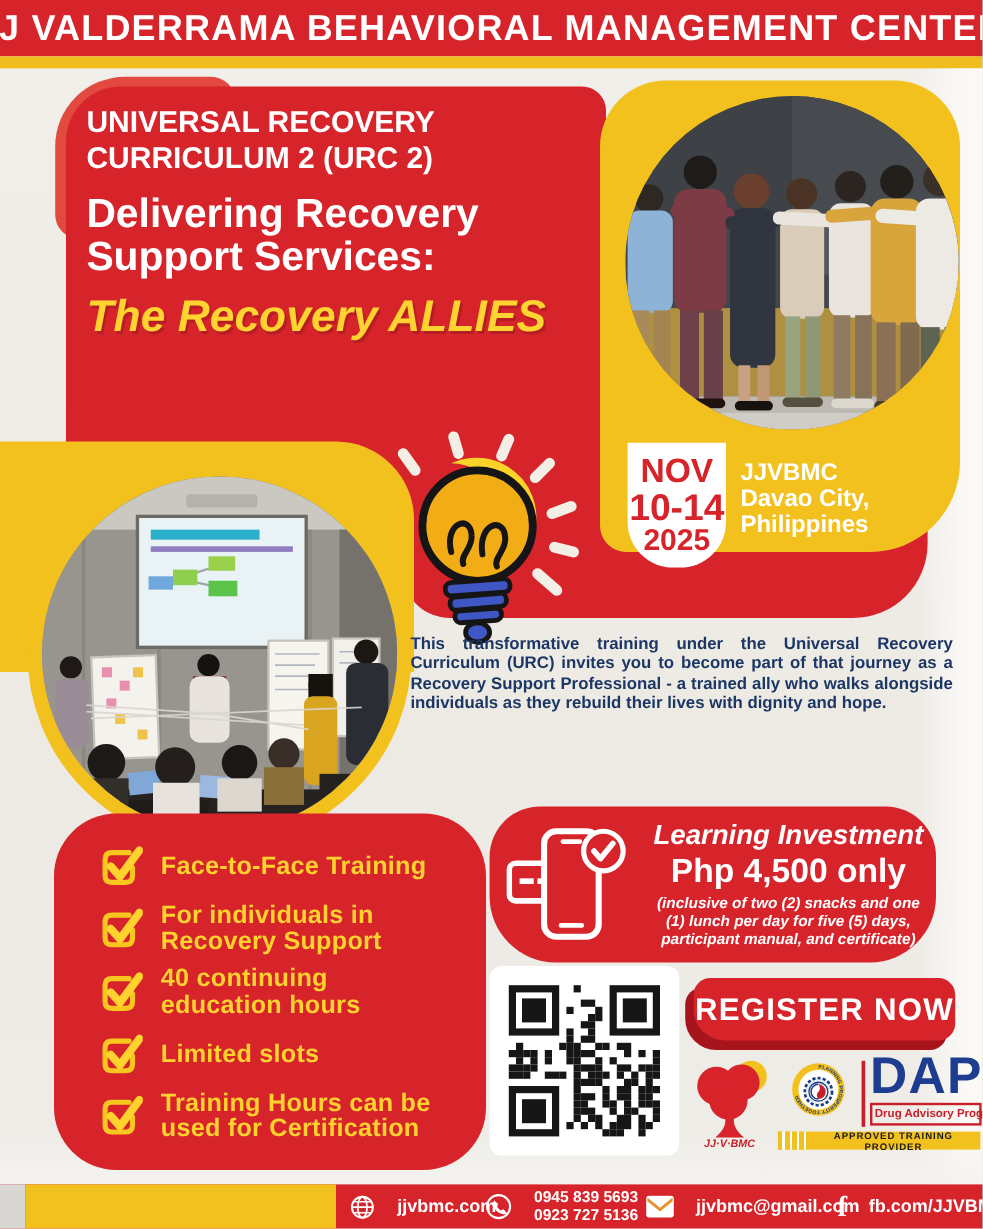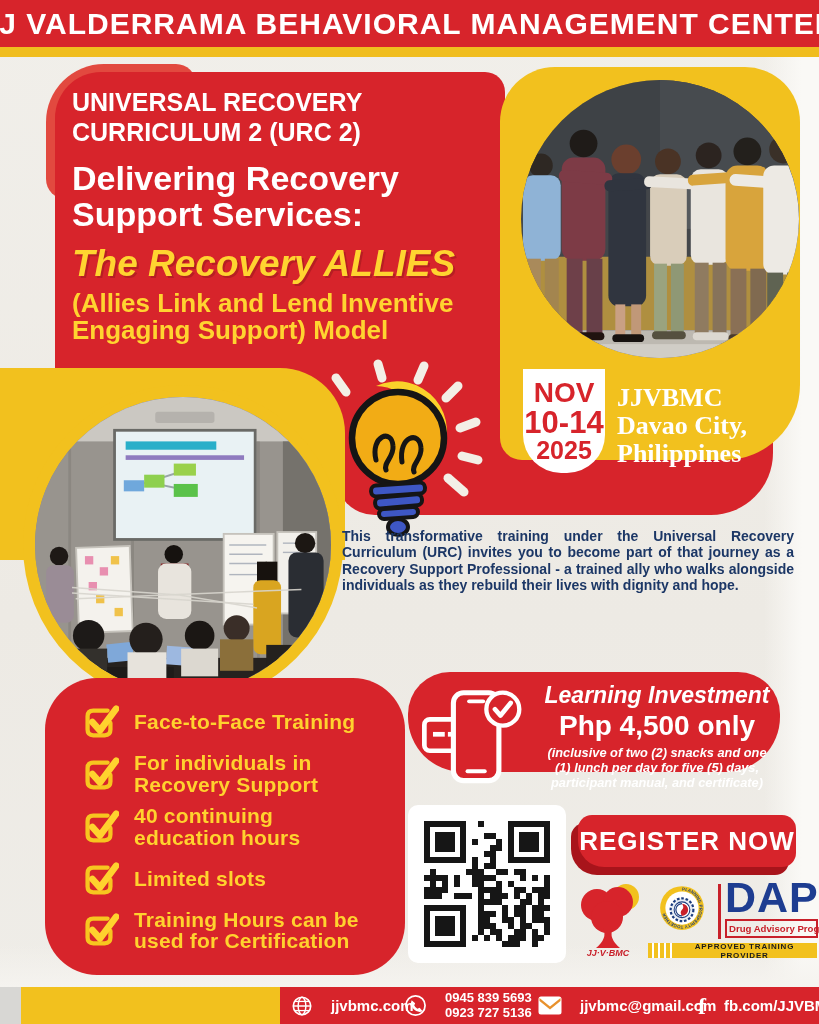--- a/index.html
+++ b/index.html
@@ -31,42 +31,42 @@
   .hero-program{font-size:25px;font-weight:bold;line-height:1.18;white-space:pre-line;}
   .hero-title{margin-top:13px;font-size:34px;font-weight:bold;line-height:1.07;white-space:pre-line;}
   .hero-highlight{margin-top:10px;font-size:37px;font-weight:bold;font-style:italic;color:#FFD430;
                   text-shadow:2px 2px 0 rgba(120,20,20,.35);}
   .hero-expansion{margin-top:5px;font-size:26px;font-weight:bold;line-height:1.05;color:#FFD430;white-space:pre-line;}
 
   
   .nov-pill{left:523px;top:369px;width:82px;height:104px;background:#fff;border-radius:0 0 38px 38px;
             display:flex;flex-direction:column;align-items:center;justify-content:center;color:#D7242B;font-weight:bold;line-height:1.0;}
   .nov-pill .m{font-size:28px;}.nov-pill .d{font-size:31px;}.nov-pill .y{font-size:25px;}
-  .venue{left:617px;top:384px;width:170px;color:#fff;font-weight:bold;font-size:26px;line-height:1.08;white-space:pre-line;font-family:Liberation Serif, serif;}
+  .venue{left:617px;top:384px;width:170px;color:#fff;font-weight:bold;font-size:20px;line-height:1.08;white-space:pre-line;}
 
   
   .bulb{left:312px;top:356px;}
 
   
   .blob-left{left:0;top:368px;width:345px;height:192px;background:#F2C11E;border-radius:0 65px 0 0;}
   .photo-room{left:23px;top:385px;width:296px;height:296px;border-radius:50%;overflow:hidden;border:12px solid #F2C11E;background:#8d8a85;}
 
   
   .description{left:342px;top:528px;width:452px;margin:0;color:#1C3766;font-size:14px;font-weight:bold;
                line-height:1.17;text-align:justify;}
 
   
   .features{left:45px;top:678px;width:360px;height:297px;background:#D7242B;border-radius:52px;
             padding:24px 10px 0 34px;box-sizing:border-box;}
   .feature-row{display:flex;align-items:center;gap:15px;margin-bottom:10px;}
   .feature-row .txt{color:#FFD22E;font-size:21px;font-weight:bold;line-height:1.03;white-space:pre-line;letter-spacing:.2px;}
   .check-icon{flex:0 0 40px;height:40px;}
 
   
-  .investment{left:408px;top:672px;width:372px;height:100px;background:#D7242B;border-radius:42px 42px 55px 55px;
+  .investment{left:408px;top:672px;width:372px;height:130px;background:#D7242B;border-radius:42px 42px 55px 55px;
               display:flex;align-items:flex-start;padding:8px 10px 0 14px;box-sizing:border-box;color:#fff;gap:20px;}
   .inv-text{flex:1;text-align:center;margin-top:2px;}
   .inv-heading{font-size:23px;font-weight:bold;font-style:italic;}
   .inv-price{font-size:28px;font-weight:bold;margin-top:1px;}
   .inv-details{font-size:12.8px;font-weight:bold;font-style:italic;line-height:1.18;margin-top:3px;white-space:pre-line;}
 
   
   .qr-card{left:408px;top:805px;width:158px;height:158px;background:#fff;border-radius:10px;}
   .qr-grid{position:absolute;left:16px;top:16px;display:grid;grid-template-columns:repeat(21,6px);grid-auto-rows:6px;}
   .qr-grid i{display:block;}
@@ -176,22 +176,20 @@
       <rect x="246" y="256" width="36" height="8" rx="4" fill="#2B2B28"></rect>
     </svg>
   </div>
 
   <div class="abs hero">
     <div class="hero-program">UNIVERSAL RECOVERY
 CURRICULUM 2 (URC 2)</div>
     <div class="hero-title">Delivering Recovery
 Support Services:</div>
     <div class="hero-highlight">The Recovery ALLIES</div>
-    <div class="hero-expansion">(Allies Link and Lend Inventive
-Engaging Support) Model</div>
   </div>
 
   <div class="abs nov-pill">
     <span class="m">NOV</span>
     <span class="d">10-14</span>
     <span class="y">2025</span>
   </div>
   <div class="abs venue">JJVBMC
 Davao City,
 Philippines</div>

